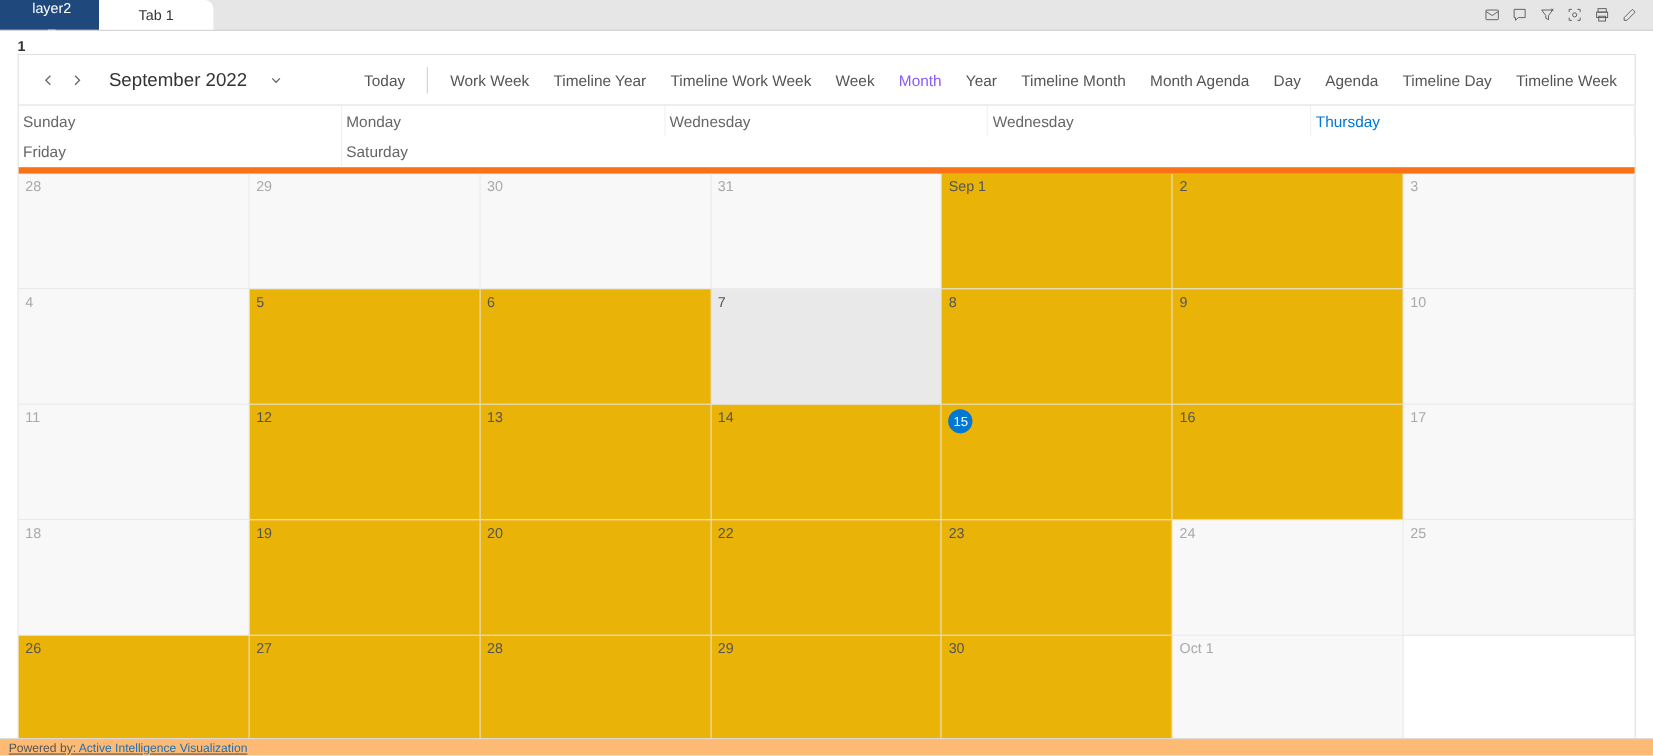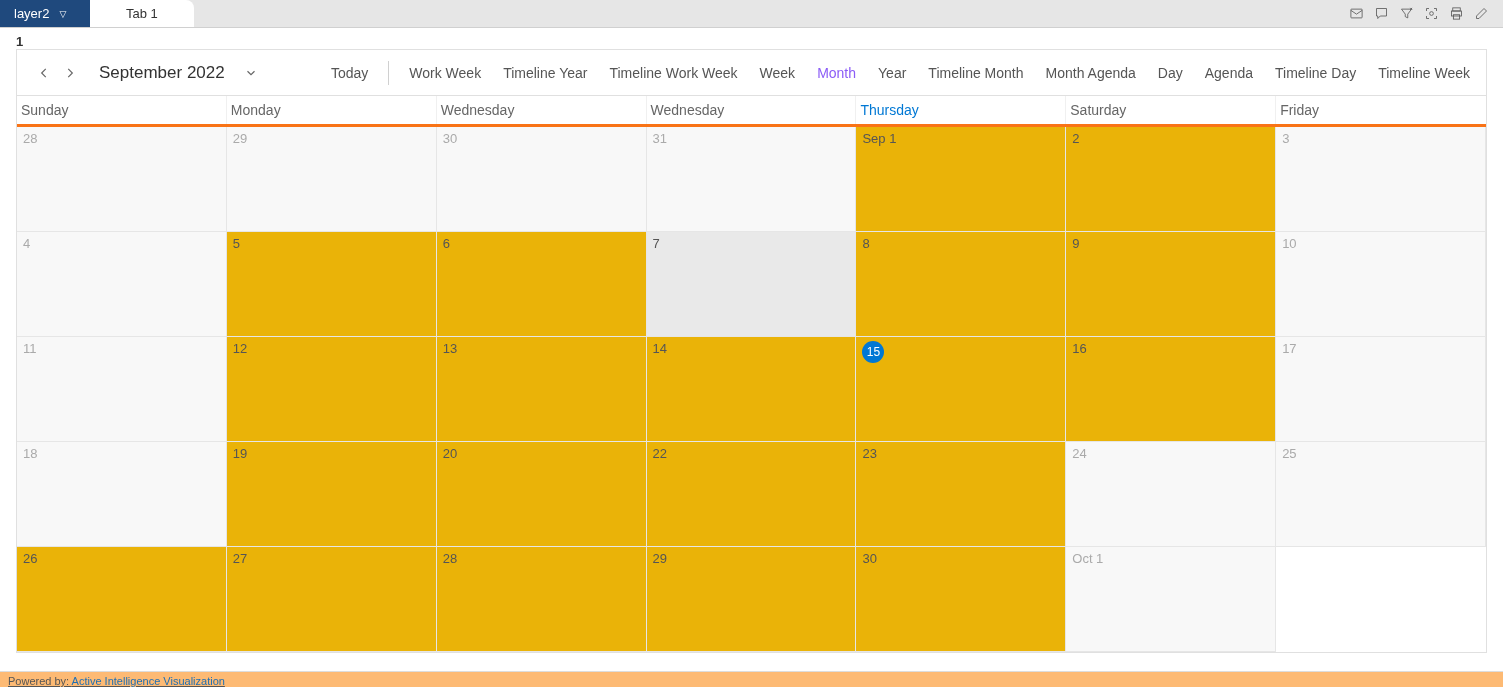--- a/index.html
+++ b/index.html
@@ -22,20 +22,21 @@
   }
   .layer-tab {
     background: #1f497d;
     color: #fff;
     display: flex;
     align-items: center;
     padding: 0 10px 0 14px;
     font-size: 13px;
     gap: 10px;
     min-width: 90px;
+    flex-direction: column;
   }
   .layer-tab .tri {
     font-size: 9px;
   }
   .doc-tab {
     background: #fff;
     color: #333;
     padding: 0 36px;
     display: flex;
     align-items: center;
@@ -89,22 +90,22 @@
   }
   .view-btn {
     font-size:14px;color:#555;cursor:pointer;padding:4px 2px;
   }
   .view-btn.active { color:#8b5cf6;font-weight:500;}
   .view-sep {
     width:1px;height:24px;background:#d0d0d0;
   }
   .dayhdr {
     display:grid;
-    grid-template-columns: repeat(7,1fr);
-    border-bottom:3px solid #f97316;
+    grid-template-columns: repeat(5,1fr);
+    border-bottom:6px solid #f97316;
   }
   .dayhdr > div {
     padding:6px 4px 6px 4px;
     font-size:14px;
     color:#666;
     border-right:1px solid #f0f0f0;
   }
   .dayhdr > div:last-child{border-right:none;}
   .dayhdr > div.active { color:#0078d4;font-weight:500;}
   .grid {
@@ -212,22 +213,22 @@
       <div class="view-sep"></div>
       <div id="views-container" style="display:contents"><div class="view-btn">Work Week</div><div class="view-btn">Timeline Year</div><div class="view-btn">Timeline Work Week</div><div class="view-btn">Week</div><div class="view-btn active">Month</div><div class="view-btn">Year</div><div class="view-btn">Timeline Month</div><div class="view-btn">Month Agenda</div><div class="view-btn">Day</div><div class="view-btn">Agenda</div><div class="view-btn">Timeline Day</div><div class="view-btn">Timeline Week</div></div>
     </div>
   </div>
   <div class="dayhdr" id="dayhdr">
       <div>Sunday</div>
       <div>Monday</div>
       <div>Wednesday</div>
       <div>Wednesday</div>
       <div class="active">Thursday</div>
+      <div>Friday</div>
       <div>Saturday</div>
-      <div>Friday</div>
     </div>
   <div class="grid" id="grid">
       <div class="cell other"><span class="num">28</span></div>
       <div class="cell other"><span class="num">29</span></div>
       <div class="cell other"><span class="num">30</span></div>
       <div class="cell other"><span class="num">31</span></div>
       <div class="cell"><span class="num">Sep 1</span></div>
       <div class="cell"><span class="num">2</span></div>
       <div class="cell other"><span class="num">3</span></div>
       <div class="cell other"><span class="num">4</span></div>

